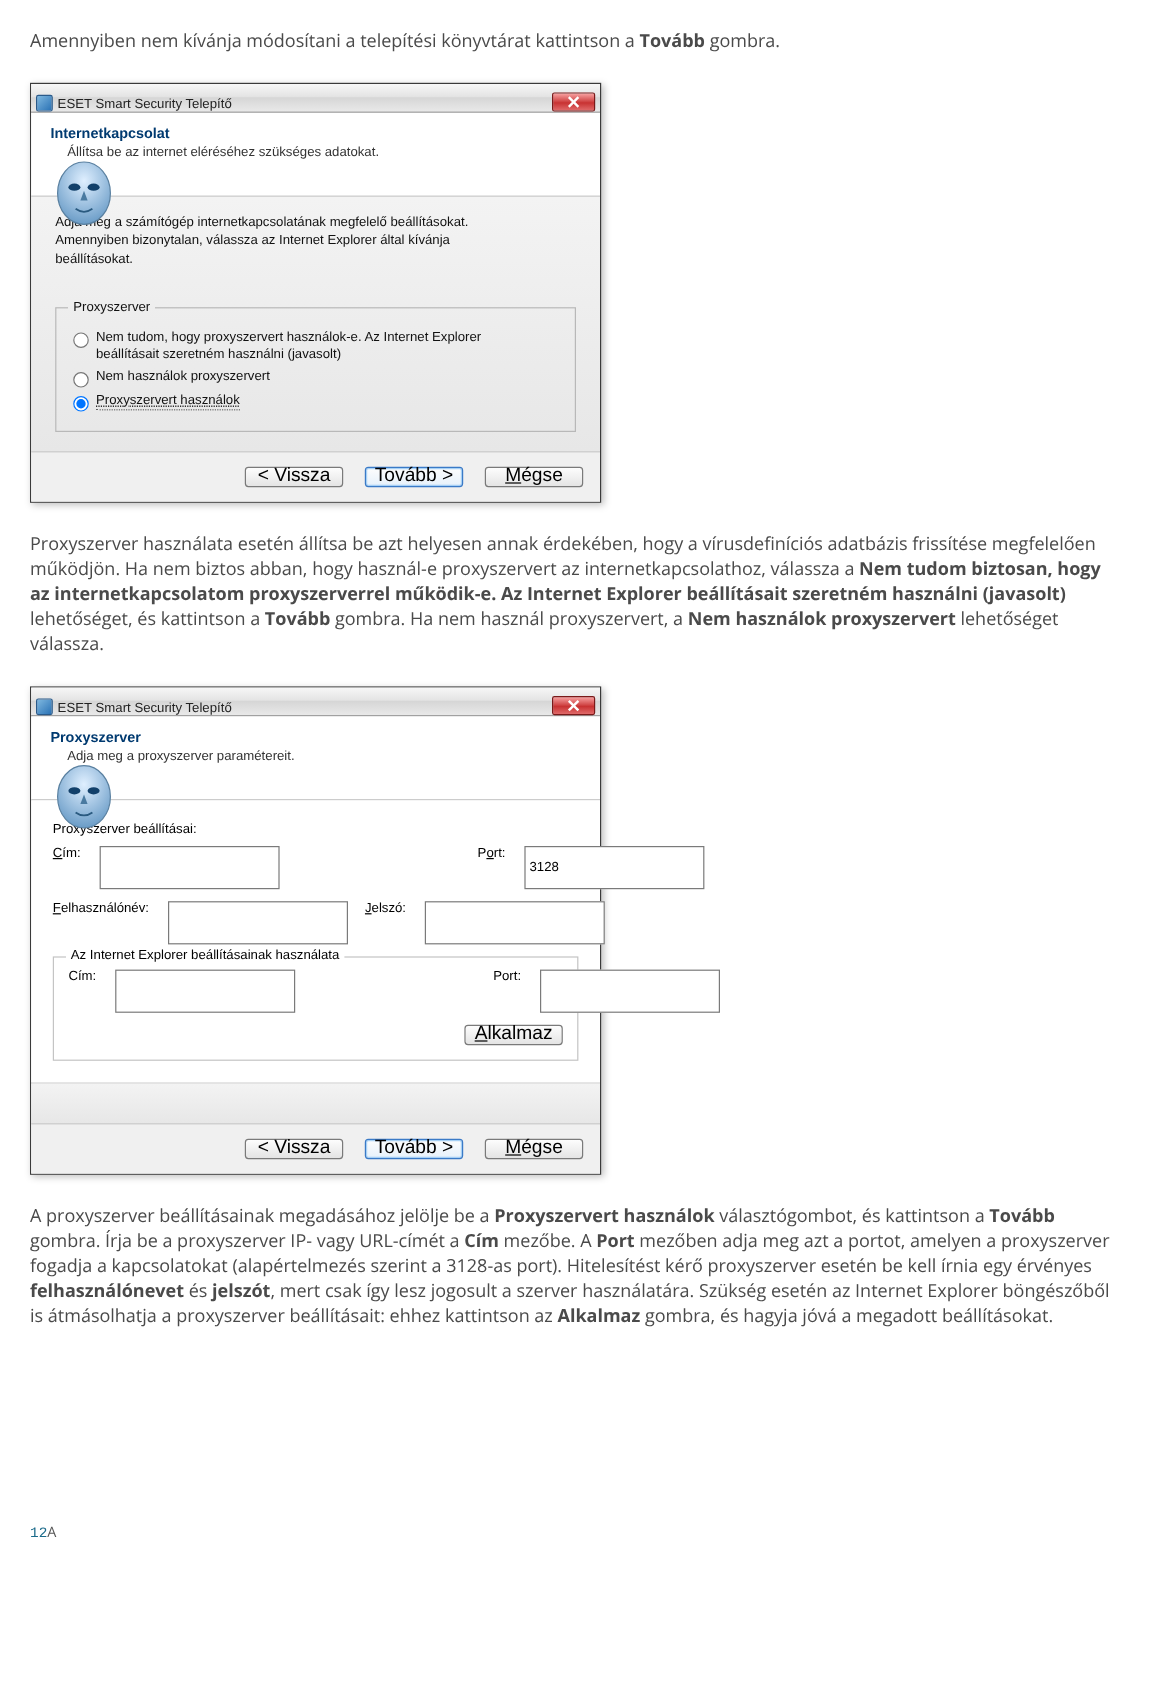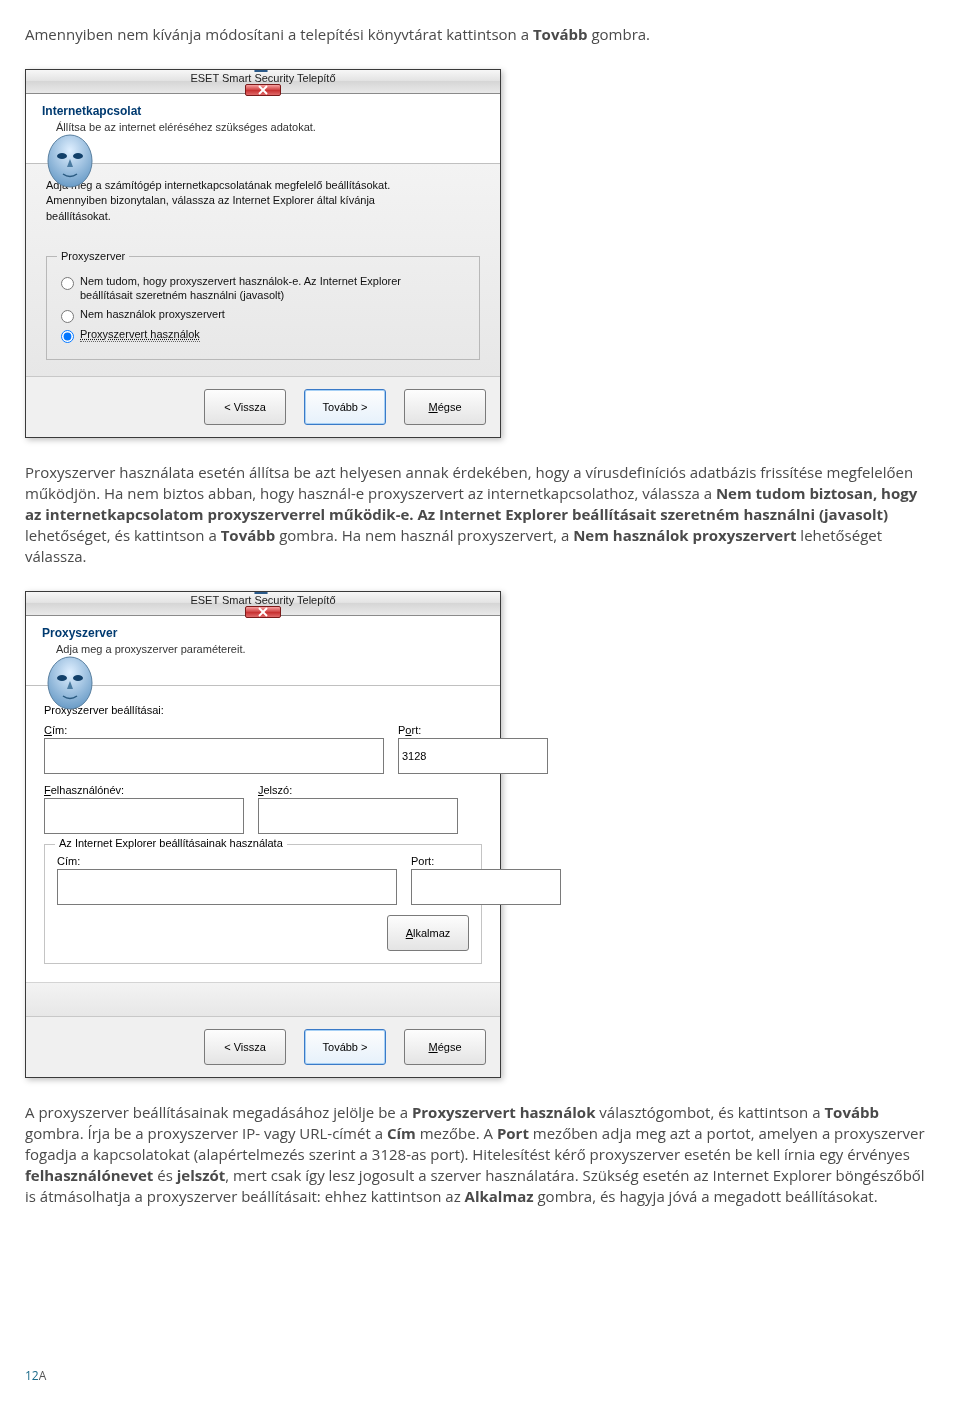--- a/index.html
+++ b/index.html
@@ -29,25 +29,24 @@
     background: #fff;
     font-family: "Segoe UI", Tahoma, Arial, sans-serif;
     font-size: 11px;
     color: #000;
     margin: 8px 0 18px 0;
     box-shadow: 2px 2px 6px rgba(0,0,0,0.25);
   }
   .titlebar {
     height: 24px;
     display: flex;
-    align-items: center;
+    align-items: flex-end;
     padding: 0 4px;
     background: linear-gradient(to bottom, #f7f7f7, #e4e4e4 45%, #d6d6d6 50%, #e9e9e9);
     border-bottom: 1px solid #8a8a8a;
-    flex-direction: column;
   }
   .titlebar .app-icon {
     width: 14px; height: 14px;
     background: linear-gradient(135deg, #7fb8e0, #2a72b5);
     border: 1px solid #2a5a8a;
     border-radius: 2px;
     margin-right: 4px;
   }
   .titlebar .title {
     flex: 1;
@@ -108,40 +107,40 @@
   .button-bar {
     background: #f0f0f0;
     border-top: 1px solid #c8c8c8;
     padding: 12px 14px;
     display: flex;
     justify-content: flex-end;
     gap: 18px;
   }
   .dlg-btn {
     min-width: 82px;
-    height: 36px;
-    font-size: 11px;
+    height: 17px;
+    font-size: 16px;
     border: 1px solid #7a7a7a;
     border-radius: 3px;
     background: linear-gradient(to bottom, #fdfdfd, #e4e4e4);
     display: flex; align-items: center; justify-content: center;
     cursor: default;
   }
   .dlg-btn.default {
     border: 1px solid #3a7ac7;
     box-shadow: 0 0 0 1px #a6d0f5 inset;
     background: linear-gradient(to bottom, #fdfdfd, #e6f1fb);
   }
   .underline-first::first-letter { text-decoration: underline; }
 
   
   .form-area { background: #fff; padding: 14px 18px 18px 18px; }
   .form-area .section-label { margin: 4px 0 8px 0; }
   .row2 { display: flex; gap: 14px; margin-bottom: 10px; }
-  .col { display: flex; flex-direction: column; }
+  .col { display: flex; flex-direction: row; gap: 16px; }
   .col .lbl { font-size: 11px; margin-bottom: 2px; }
   .col input.txt {
     height: 36px;
     border: 1px solid #7a7a7a;
     font-size: 11px;
     padding: 0 3px;
     background: #fff;
   }
   .col.addr { flex: 0 0 340px; }
   .col.port { flex: 0 0 58px; }
@@ -165,21 +164,21 @@
     background: linear-gradient(to bottom, #f3f3f3, #e7e7e7);
     height: 34px;
     border-top: 1px solid #d4d4d4;
   }
 
   .page-num {
     font-size: 12px;
     color: #555;
     margin-top: 160px;
   }
-  .page-num b { color: #1a6a8a; font-weight: 400; }
+  .page-num b { color: #1a6a8a; font-weight: 400; font-family: Liberation Mono, monospace; }
 </style>
 </head>
 <body>
 
 <div class="page">
 
   <p class="body-text">
     <span>Amennyiben nem kívánja módosítani a telepítési könyvtárat kattintson a </span><b>Tovább</b><span> gombra.</span>
   </p>
 

